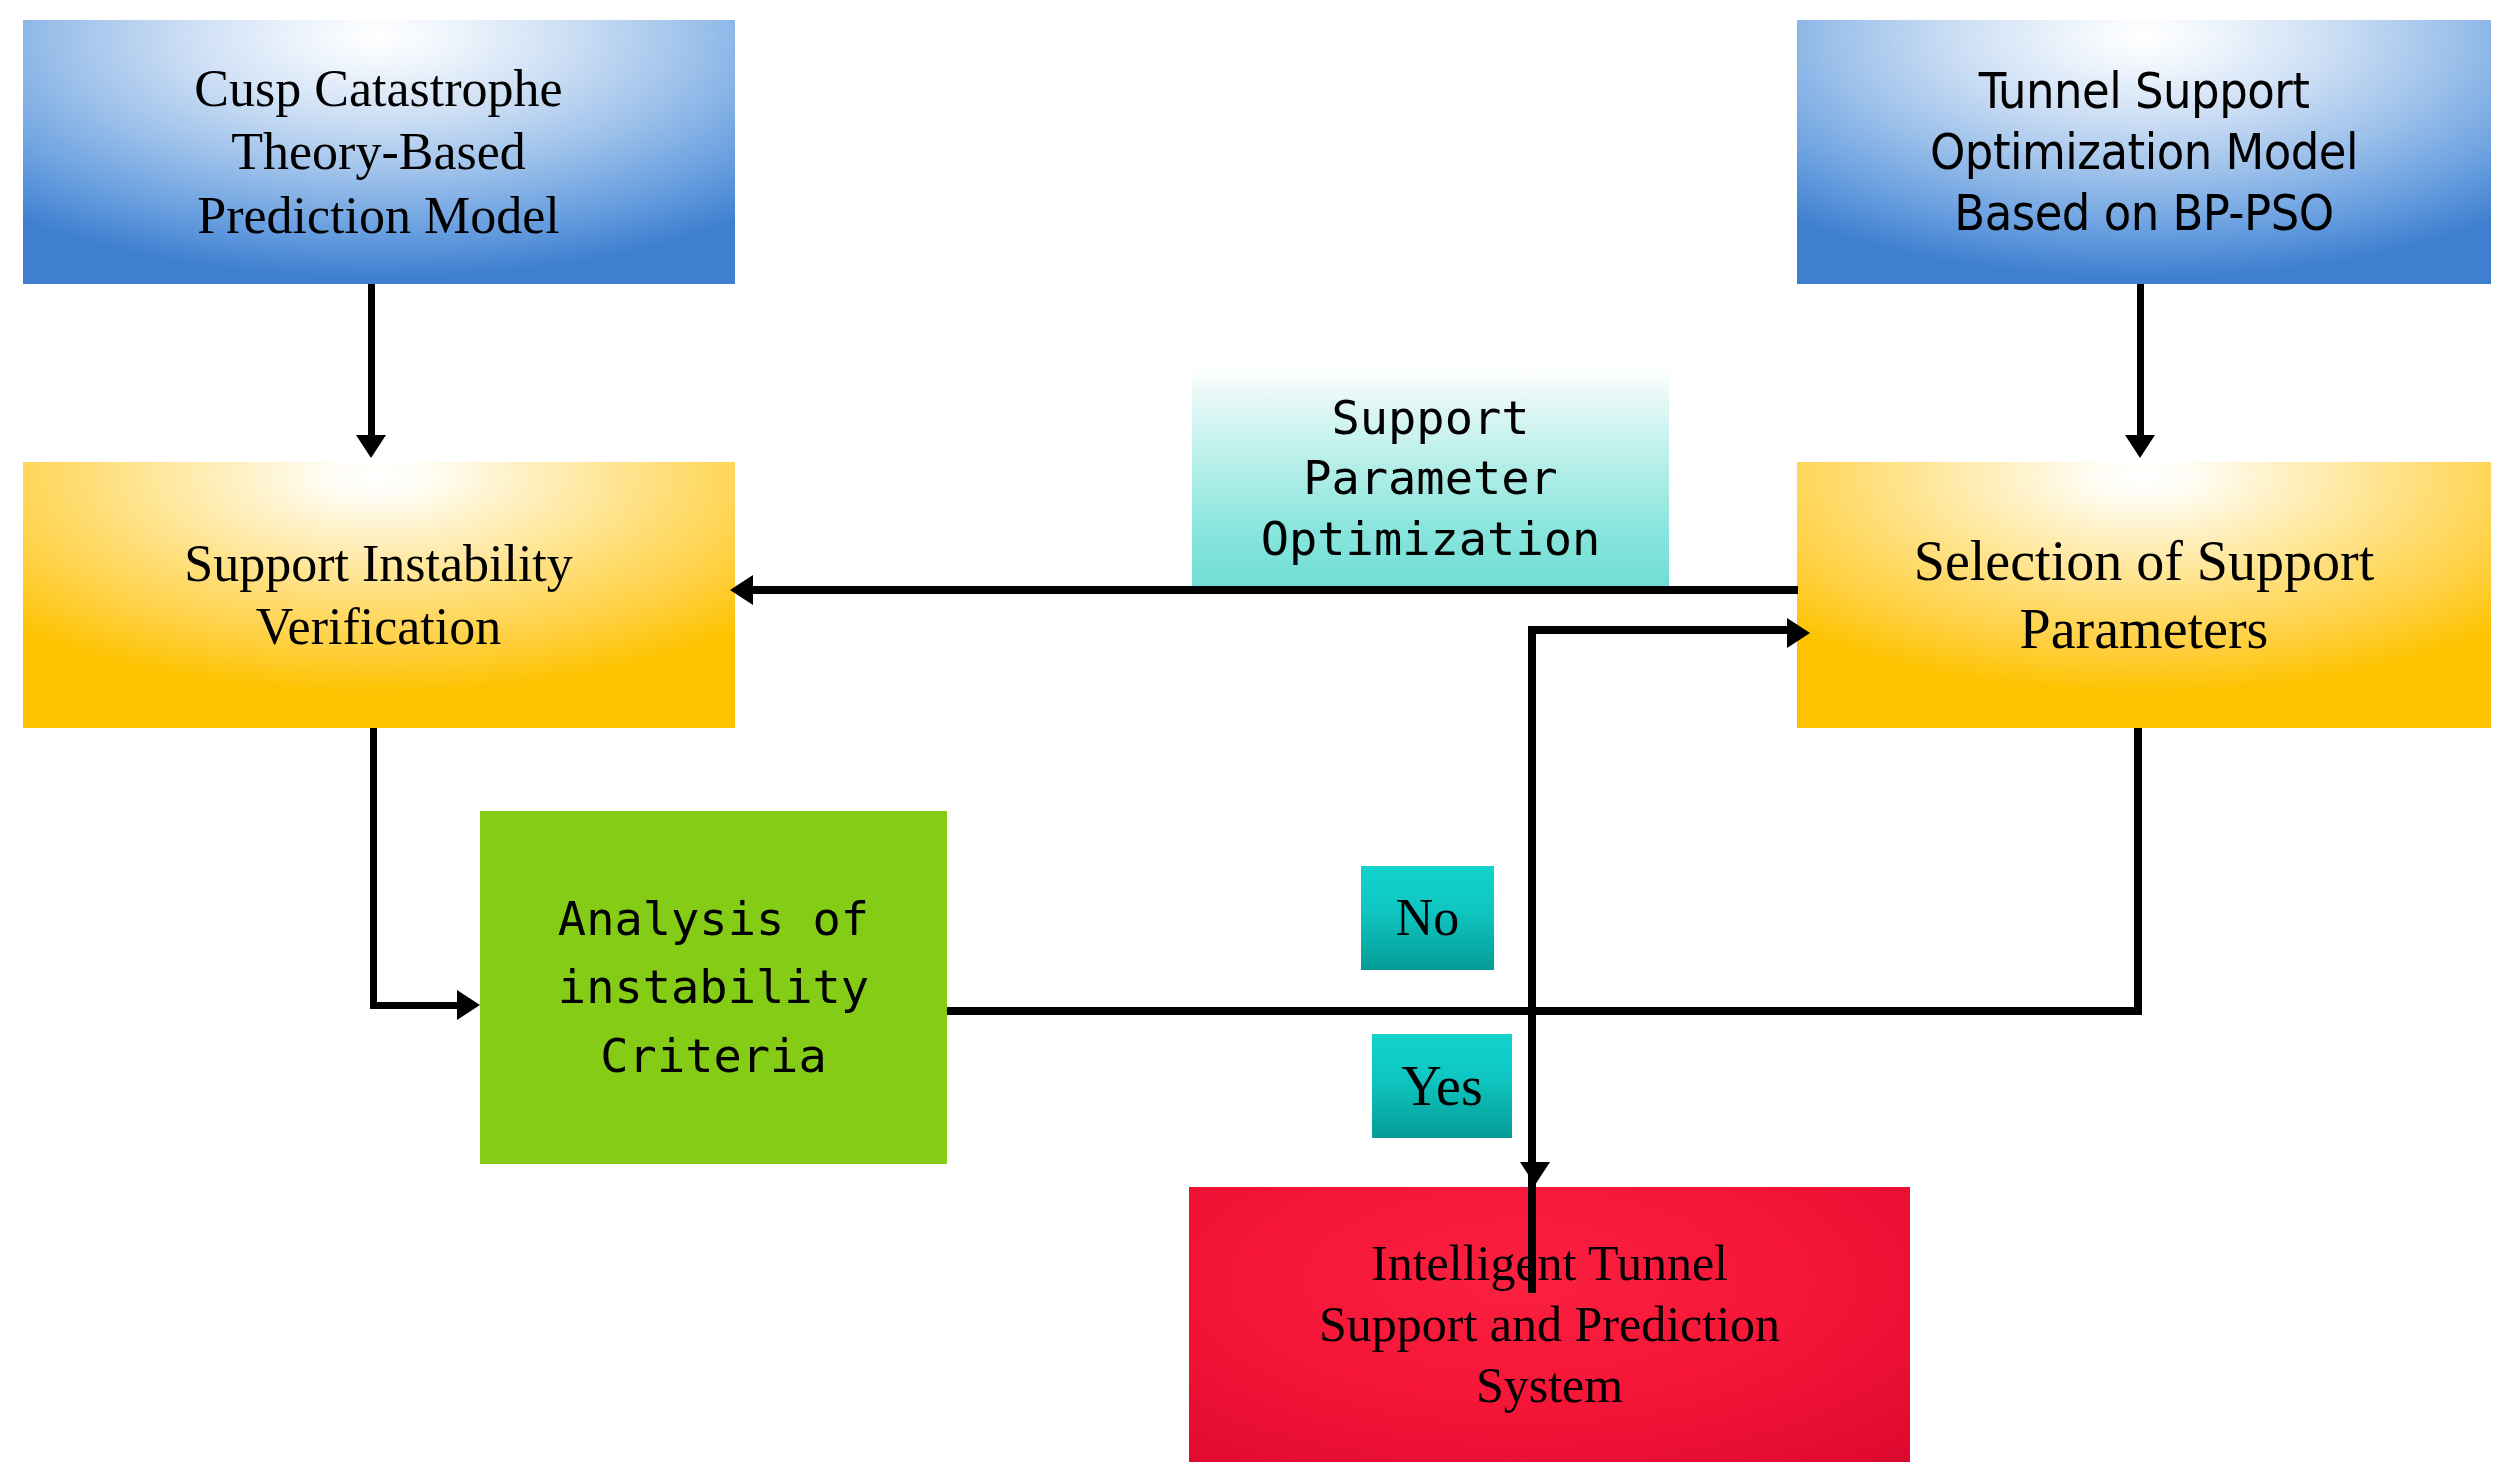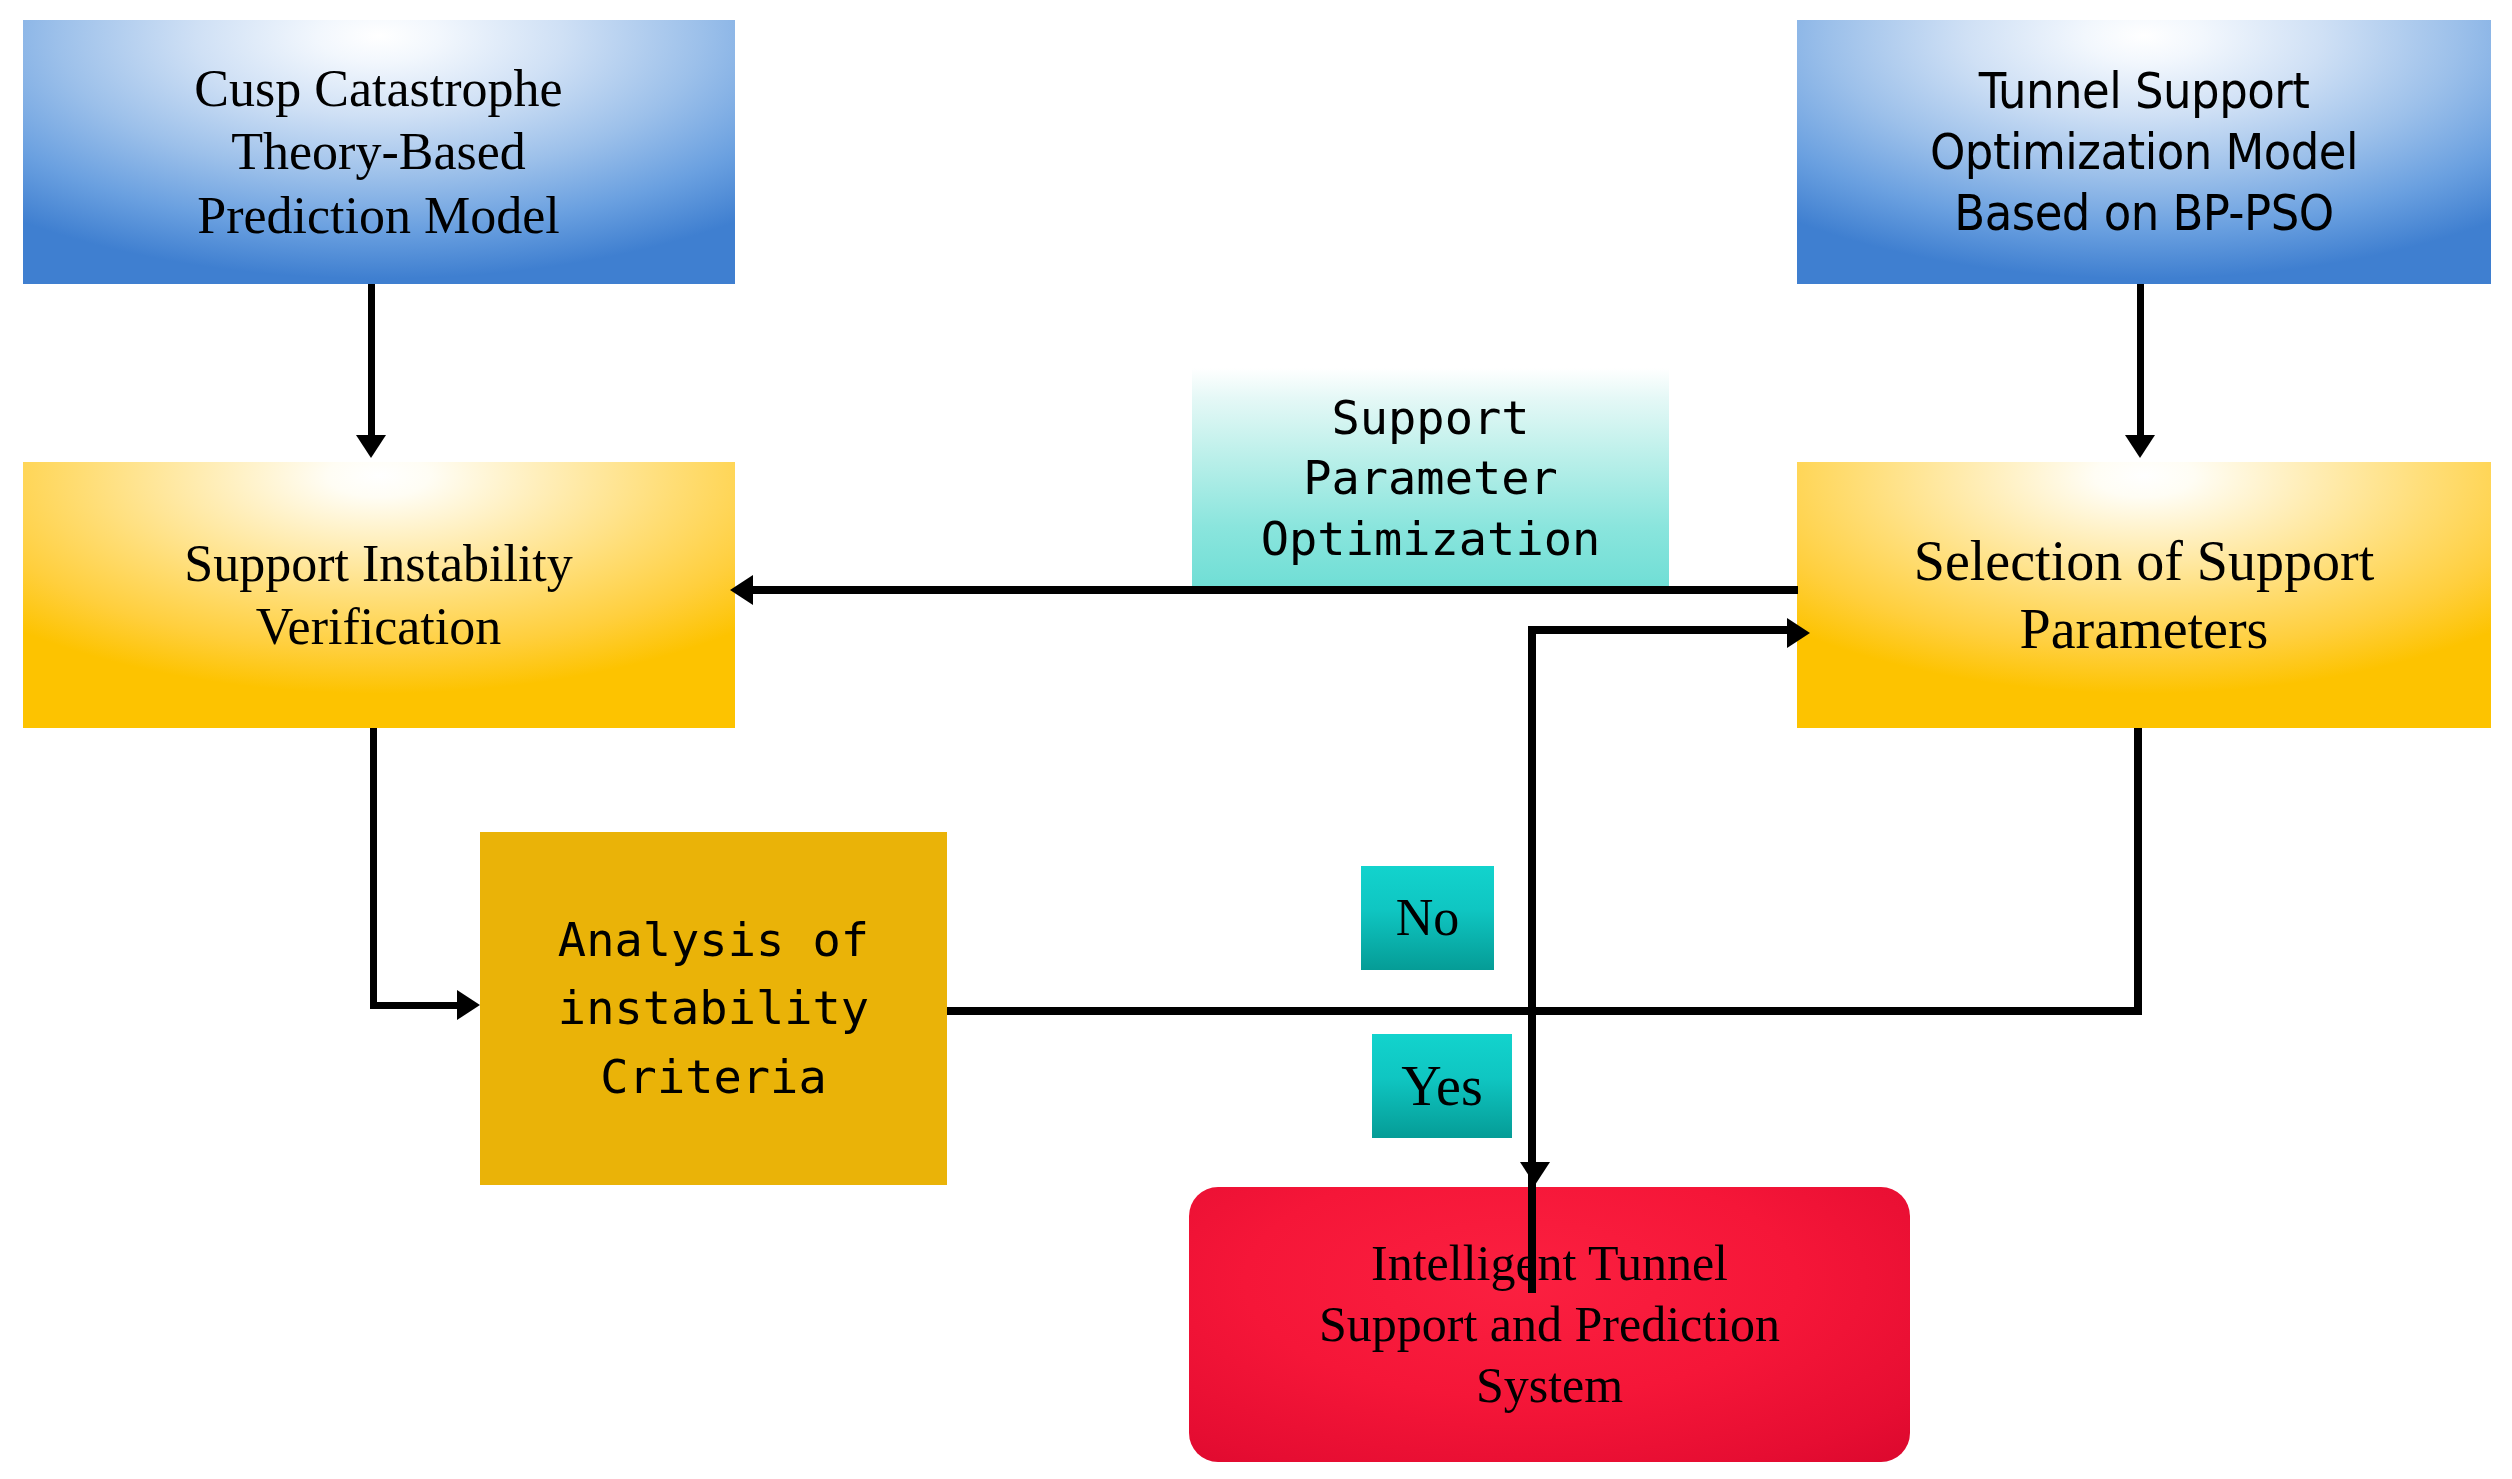--- a/index.html
+++ b/index.html
@@ -41,38 +41,36 @@
                 #9cc0ea 58%, #6aa0e0 80%, #3f7fd0 100%);
   }
   
   .node-yellow {
     background: radial-gradient(ellipse 72% 82% at 50% 5%,
                 #ffffff 0%, #fffdf4 10%, #ffeeb9 32%,
                 #ffdd74 58%, #ffcf3d 80%, #fdc300 100%);
   }
   
   .node-cyan-flat {
-    background: #eab308;
-    margin-top: 21px;
+    background: #84cc16;
   }
   
   .node-cyan-grad {
     background: linear-gradient(to bottom,
                 #ffffff 0%, #e4f8f6 14%, #b8efe9 42%,
                 #8ae5dd 72%, #6fded5 100%);
   }
   
   .chip-teal {
     background: linear-gradient(to bottom, #12d3cd 0%, #0fc6c2 42%, #059c96 100%);
   }
   
   .node-red {
     background: radial-gradient(ellipse 85% 95% at 46% 34%,
                 #fb2040 0%, #f51638 45%, #e60d32 78%, #d8062c 100%);
-    border-radius: 29px;
   }
 
   
   .f-serif    { font-family: "Liberation Serif", "DejaVu Serif", serif; }
   .f-sansnarrow { font-family: "DejaVu Sans", "Liberation Sans", sans-serif;
                   font-stretch: condensed; letter-spacing: -0.5px; }
   .f-mono     { font-family: "DejaVu Sans Mono", "Liberation Mono", monospace; }
 
   
   .line {

